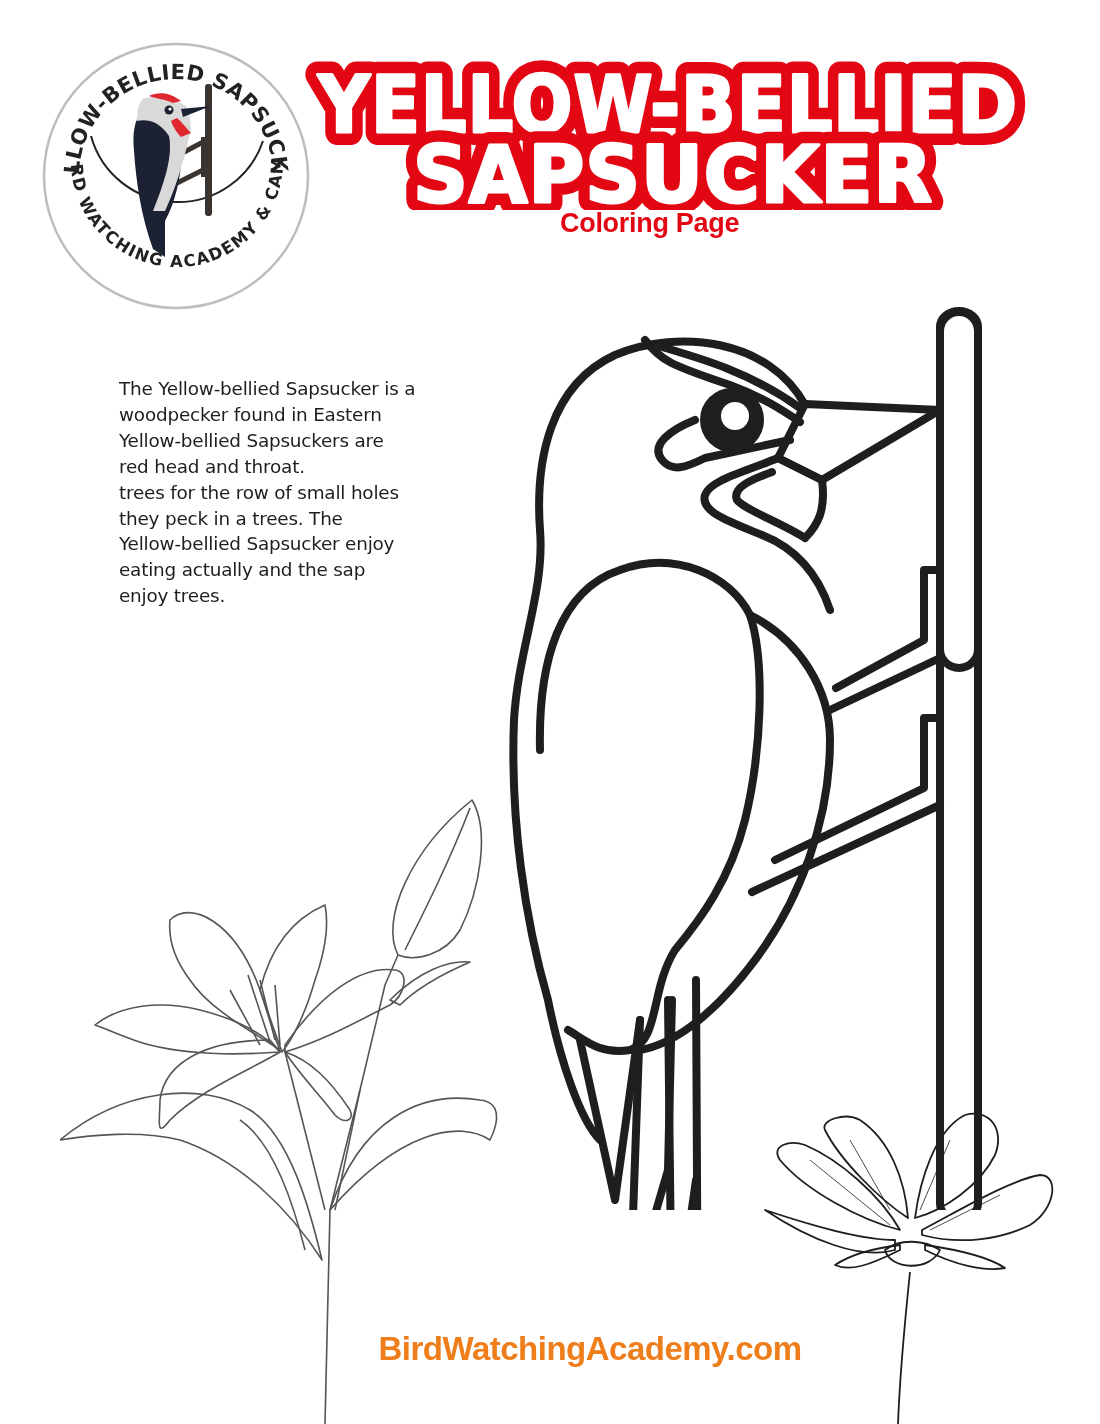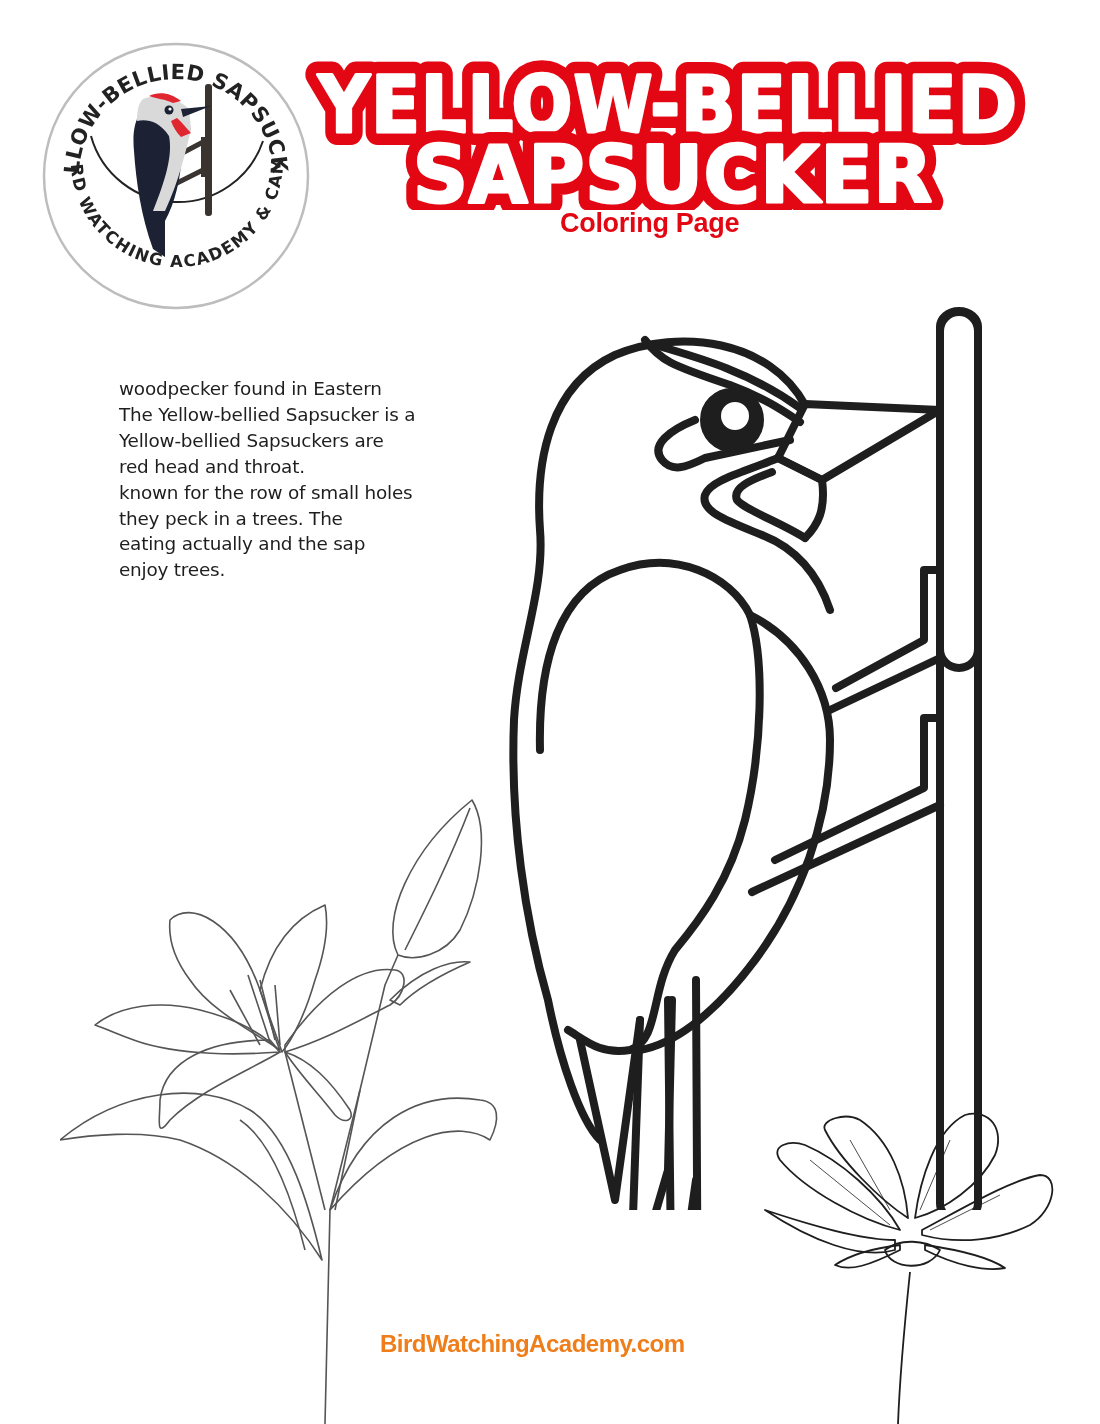--- a/index.html
+++ b/index.html
@@ -17,22 +17,22 @@
       font-family: "Liberation Sans", sans-serif; font-weight: bold; font-size: 27px; color: #e30613; letter-spacing: -0.3px; }
 
     .description { position: absolute; left: 119px; top: 376px; width: 370px;
       font-family: "DejaVu Sans", sans-serif; font-size: 18.4px; line-height: 25.9px; color: #1e1e1e; letter-spacing: -0.2px; }
     .description .line { display: block; white-space: nowrap; }
 
     .bird { position: absolute; left: 500px; top: 300px; width: 500px; height: 910px; }
     .lily { position: absolute; left: 60px; top: 790px; width: 440px; height: 634px; }
     .cosmos { position: absolute; left: 750px; top: 1100px; width: 310px; height: 324px; }
 
-    .footer { position: absolute; left: 380px; top: 1330px; width: 450px; 
-      font-family: "Liberation Sans", sans-serif; font-weight: bold; font-size: 24px; color: #ee7d1a; letter-spacing: -0.5px; }
+    .footer { position: absolute; left: 365px; top: 1330px; width: 450px; text-align: center;
+      font-family: "Liberation Sans", sans-serif; font-weight: bold; font-size: 33px; color: #ee7d1a; letter-spacing: -0.5px; }
   </style>
 </head>
 <body>
 
 <div class="logo">
   <svg viewBox="0 0 270 270" width="270" height="270">
     <defs>
       <path id="arcTop" d="M 38 135 A 97 97 0 0 1 232 135"></path>
       <path id="arcBottom" d="M 30 120 A 106 106 0 0 0 242 120"></path>
     </defs>
@@ -65,26 +65,27 @@
       <text x="380" y="92" text-anchor="middle" class="title-stroke" textLength="700" lengthAdjust="spacingAndGlyphs">YELLOW-BELLIED</text>
       <text x="380" y="92" text-anchor="middle" class="title-fill" textLength="700" lengthAdjust="spacingAndGlyphs">YELLOW-BELLIED</text>
       <text x="385" y="162" text-anchor="middle" class="title-stroke" textLength="520" lengthAdjust="spacingAndGlyphs">SAPSUCKER</text>
       <text x="385" y="162" text-anchor="middle" class="title-fill" textLength="520" lengthAdjust="spacingAndGlyphs">SAPSUCKER</text>
     </g>
   </svg>
 </div>
 <div class="subtitle">Coloring Page</div>
 
 <div class="description">
+  <span class="line">The Yellow-bellied Sapsucker is a</span>
   <span class="line">woodpecker found in Eastern</span>
-  <span class="line">The Yellow-bellied Sapsucker is a</span>
   <span class="line">Yellow-bellied Sapsuckers are</span>
   <span class="line">red head and throat.</span>
-  <span class="line">known for the row of small holes</span>
+  <span class="line">trees for the row of small holes</span>
   <span class="line">they peck in a trees.  The</span>
+  <span class="line">Yellow-bellied Sapsucker enjoy</span>
   <span class="line">eating actually and the sap</span>
   <span class="line">enjoy trees.</span>
 </div>
 
 <div class="bird">
   <svg viewBox="0 0 500 910" width="500" height="910" fill="none" stroke="#1e1e1e" stroke-width="8" stroke-linejoin="round" stroke-linecap="round">
 
     <rect x="440" y="12" width="38" height="356" rx="19"></rect>
     <path d="M 459 25 L 459 355" stroke-width="0"></path>
 

